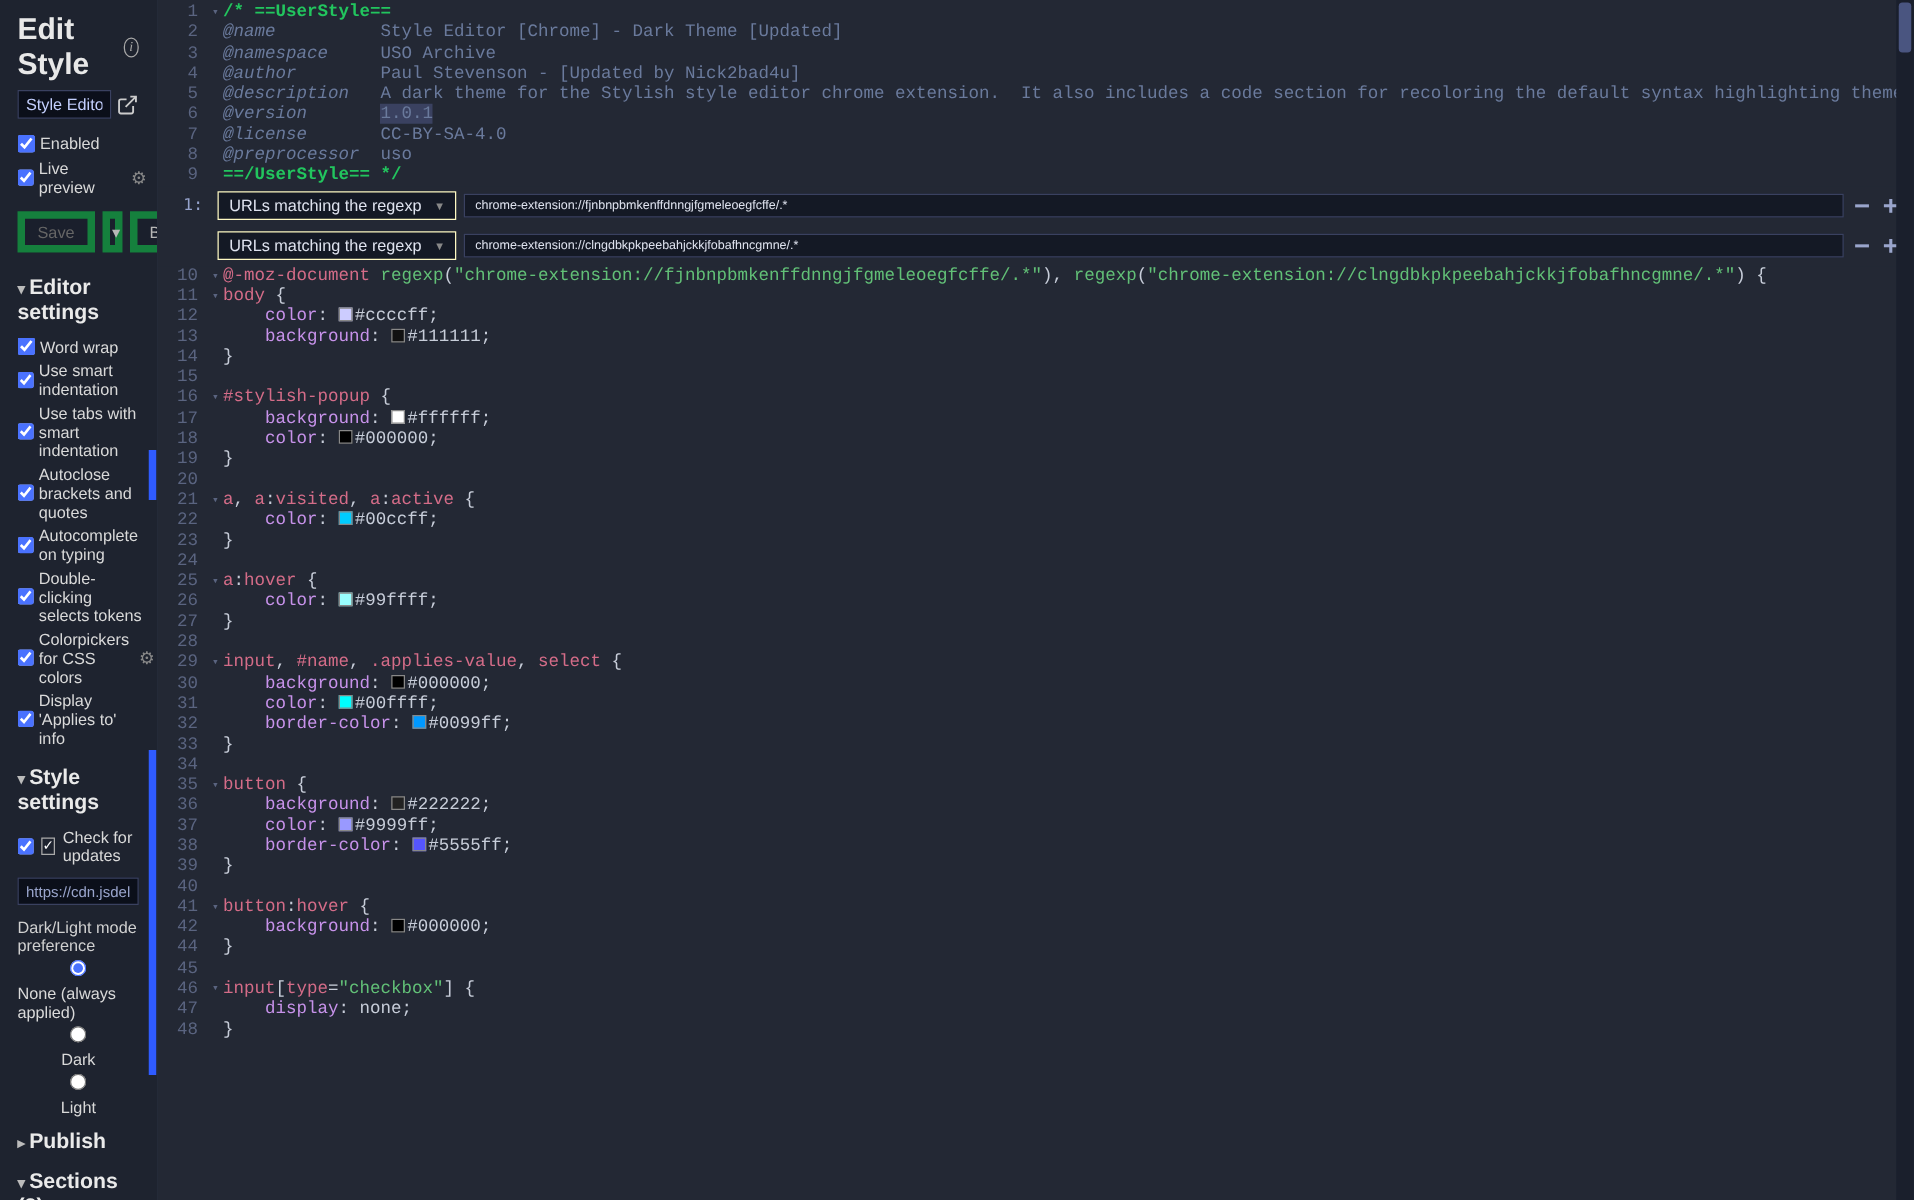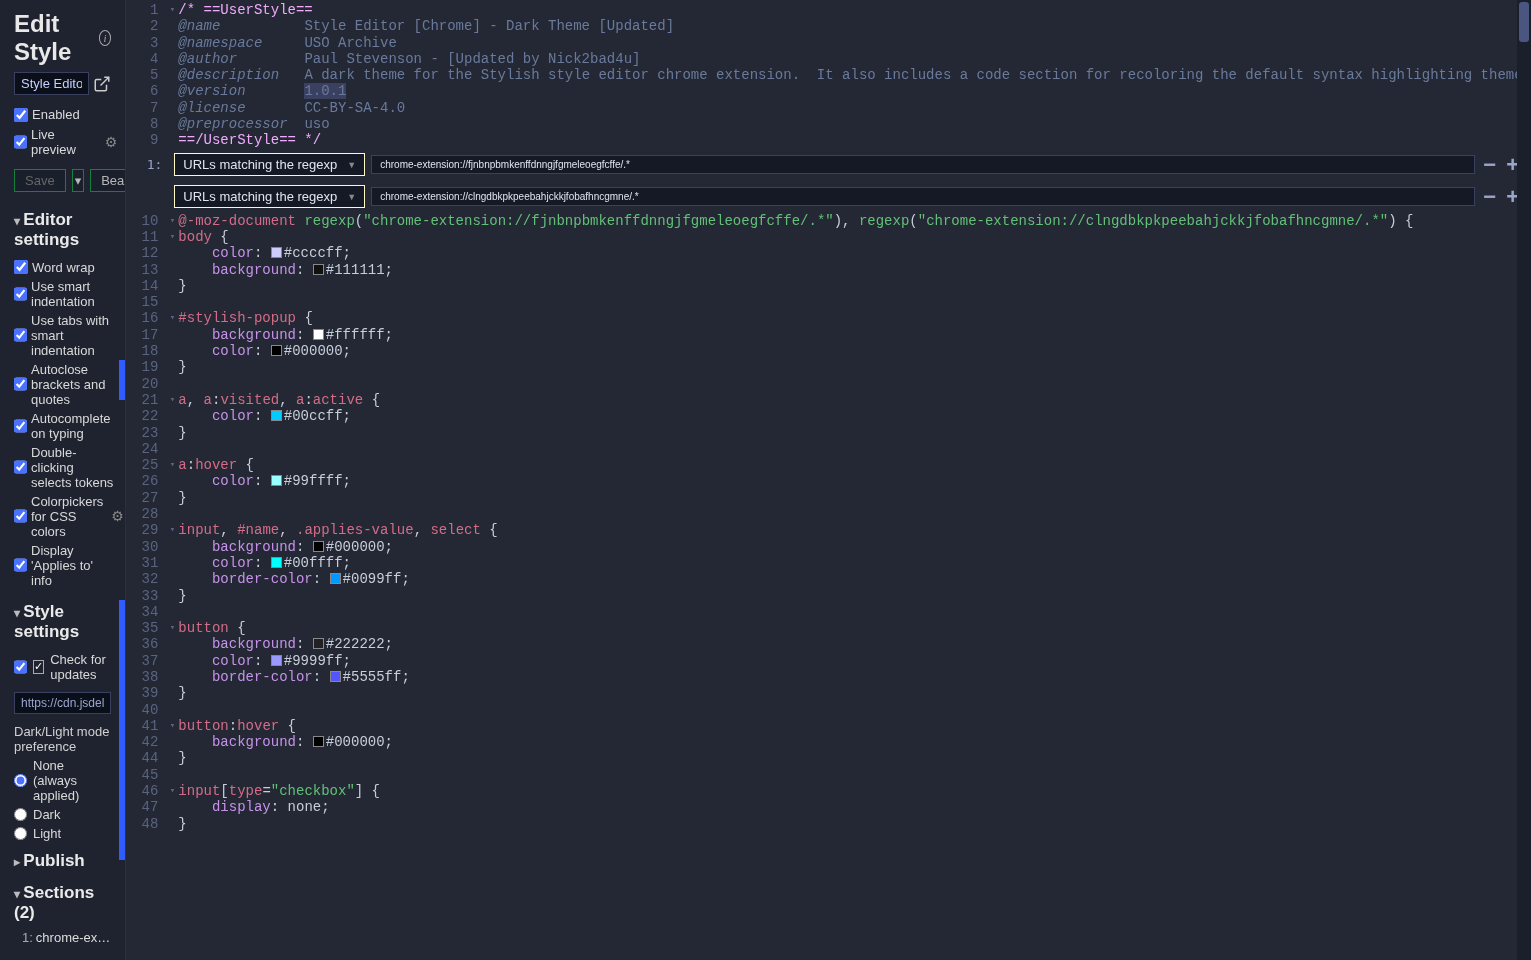--- a/index.html
+++ b/index.html
@@ -15,32 +15,32 @@
 h1.title { font-size:24px; font-weight:bold; color:#e8e8e8; display:flex; align-items:center; gap:0; padding:10px 14px 6px; }
 .info-icon { display:inline-flex; width:16px; height:16px; border:1.5px solid #a8a8a8; border-radius:50%; align-items:center; justify-content:center; font-size:11px; color:#a8a8a8; font-weight:normal; font-family:Georgia,serif; font-style:italic; }
 
 .name-row { display:flex; align-items:center; gap:4px; padding:0 14px 6px; }
 .name-input { flex:1; background:#0b0f1a; border:1px solid #3a4160; color:#c4d0ff; padding:3px 6px; font-size:13px; min-width:0; }
 .ext-icon { width:18px; height:18px; color:#ccc; cursor:pointer; }
 
 .chk-row { display:flex; align-items:center; gap:4px; padding:2px 0; }
 .chk-row input[type=checkbox]{ accent-color:#4a72ff; width:14px; height:14px; }
 .toolbar-row{ display:flex; align-items:center; gap:6px; padding:6px 14px 10px; }
-.btn { background:#1a1f2c; border:1px solid #15803d; color:#b7b7b7; padding:3px 10px; font-size:13px; cursor:pointer; }
+.btn { background:#1a1f2c; border:6px solid #15803d; color:#b7b7b7; padding:3px 10px; font-size:13px; cursor:pointer; }
 .btn.disabled { color:#666; }
 .split-caret{ width:14px; padding:3px 2px; text-align:center; }
 
 .sect-head { font-size:17px; font-weight:bold; color:#eaeaea; padding:8px 14px 4px; cursor:pointer; }
 .sect-head::before{ content:"▾ "; font-size:12px; color:#bbb; }
 .sect-head.closed::before{ content:"▸ "; }
 .gear{ color:#888; font-size:14px; margin-left:4px; }
 
 .url-input{ width:calc(100% - 28px); margin:4px 14px; background:#0b0f1a; border:1px solid #3a4160; color:#9aa5cc; padding:3px 6px; font-size:12px; }
 
-.radio-row{ padding:2px 14px; display:flex; align-items:center; gap:6px; }
+.radio-row{ padding:2px 14px; display:flex; align-items:center; gap:6px;flex-direction:column; }
 .radio-row input{ accent-color:#4a72ff; }
 .pref-label{ padding:6px 14px 2px; color:#d0d0d0; }
 
 .section-item{ padding:3px 14px 3px 22px; font-size:13px; color:#ddd; cursor:pointer; white-space:nowrap; overflow:hidden; text-overflow:ellipsis; }
 .section-item .num{ color:#aaa; margin-right:3px;}
 
 .issues-head{ font-size:17px; font-weight:bold; color:#eaeaea; padding:10px 14px 4px; display:flex; align-items:center; gap:6px;}
 .issues-head::before{ content:"▾ "; font-size:12px; color:#bbb;}
 
 
@@ -51,21 +51,21 @@
 .main-scroll{ position:absolute; right:0; top:0; width:14px; height:100%; background:#1a1f2c; }
 .main-scroll .thumb{ position:absolute; left:2px; right:2px; top:2px; height:40px; background:#4a5580; border-radius:3px;}
 
 .code-block{ font-family:Consolas,'Courier New',monospace; font-size:14px; line-height:16.3px; }
 .gutter-cell{ width:40px; text-align:right; color:#5a6480; padding-right:8px; user-select:none; }
 .fold{ width:12px; color:#5a6480; font-size:9px; text-align:center; }
 .code-row{ display:flex; }
 .code-line{ flex:1; white-space:pre; color:#c7cdd9; }
 
 
-.tk-comment{ color:#f0abfc; }
+.tk-comment{ color:#22c55e;font-weight:bold; }
 .tk-meta{ color:#6a7a9c; font-style:italic; }
 .tk-metaval{ color:#6a7a9c; }
 .tk-kw{ color:#d46c88; }
 .tk-fn{ color:#62c077; }
 .tk-str{ color:#62c077; }
 .tk-sel{ color:#d46c88; }
 .tk-prop{ color:#c792ea; }
 .tk-num{ color:#c7cdd9; }
 .tk-hex{ color:#c7cdd9; }
 .tk-punct{ color:#c7cdd9; }

